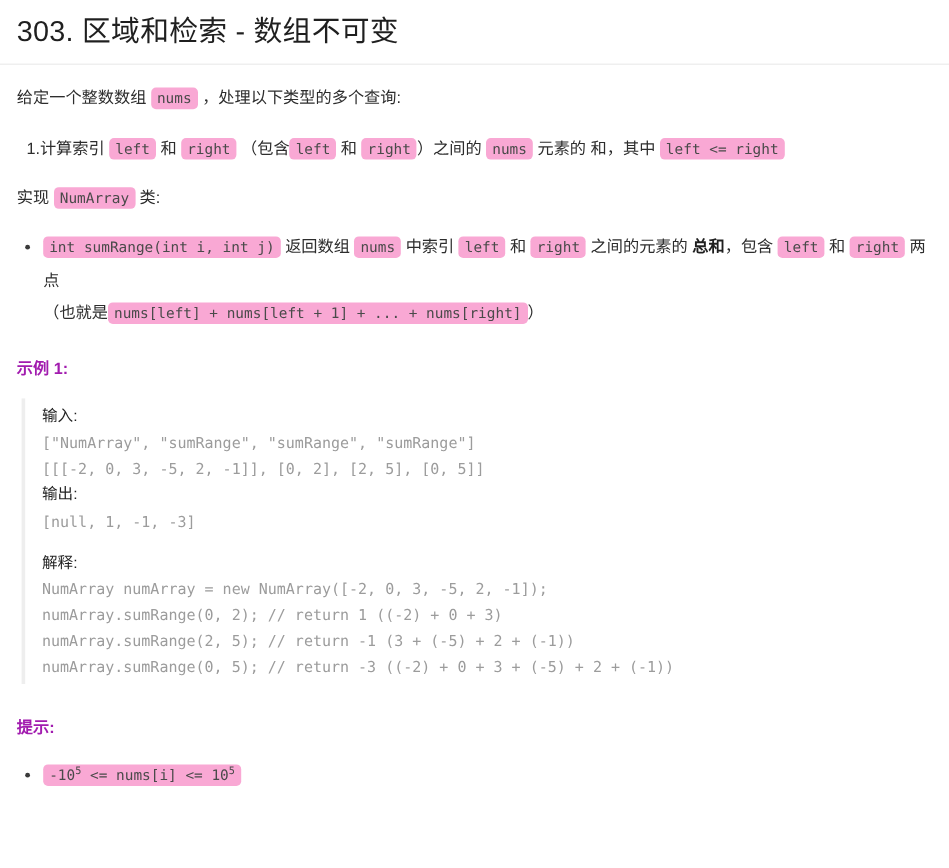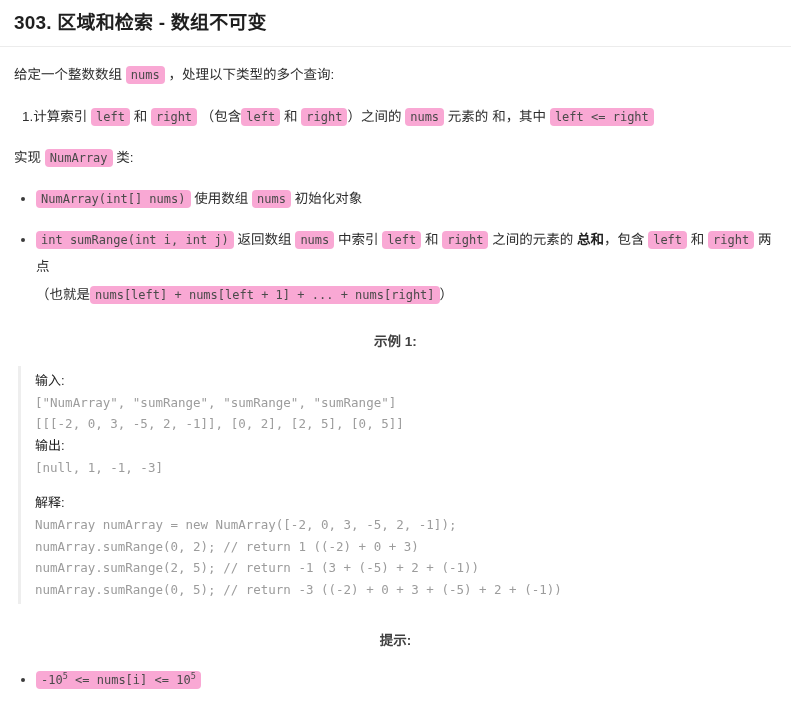--- a/index.html
+++ b/index.html
@@ -26,22 +26,22 @@
     height: 723px;
     box-sizing: border-box;
   }
 
   
   .title-wrap {
     padding: 10px 14px 9px 14px;
     border-bottom: 1px solid #ececec;
   }
   .title {
-    font-size: 19px;
-    font-weight: bold;
+    font-size: 24px;
+    font-weight: normal;
     color: #1f1f1f;
     line-height: 1.4;
     letter-spacing: 0.2px;
   }
 
   
   .content {
     padding: 0 14px;
   }
 
@@ -128,22 +128,21 @@
     height: 4px;
     border-radius: 50%;
     background: #3a3a3a;
   }
 
   
   .sec-heading {
     margin: 22px 0 0 0;
     font-weight: bold;
     font-size: 13.5px;
-    color: #404040;
-    text-align: center;
+    color: #a21caf;
   }
   .sec-heading.hints-heading {
     margin-top: 26px;
   }
 
   
   .example-block {
     margin: 12px 0 0 4px;
     border-left: 3px solid #eeeeee;
     padding: 4px 0 4px 14px;
@@ -186,26 +185,20 @@
 
   <div class="content">
 
     <p class="para"><span>给定一个整数数组</span> <code class="chip">nums</code> <span>，处理以下类型的多个查询:</span></p>
 
     <div class="ol-line"><span class="ol-num">1.</span><span>计算索引</span> <code class="chip">left</code> <span>和</span> <code class="chip">right</code> <span>（包含</span><code class="chip">left</code> <span>和</span> <code class="chip">right</code><span>）之间的</span> <code class="chip">nums</code> <span>元素的</span> <span>和</span><span>，其中</span> <code class="chip">left &lt;= right</code></div>
 
     <p class="para"><span>实现</span> <code class="chip">NumArray</code> <span>类:</span></p>
 
     <ul class="bullets">
-      <li>
-        <code class="chip">NumArray(int[] nums)</code>
-        <span>使用数组</span>
-        <code class="chip">nums</code>
-        <span>初始化对象</span>
-      </li>
       <li>
         <code class="chip">int sumRange(int i, int j)</code>
         <span>返回数组</span>
         <code class="chip">nums</code>
         <span>中索引</span>
         <code class="chip">left</code>
         <span>和</span>
         <code class="chip">right</code>
         <span>之间的元素的</span>
         <b class="strong">总和</b><span>，包含</span>

